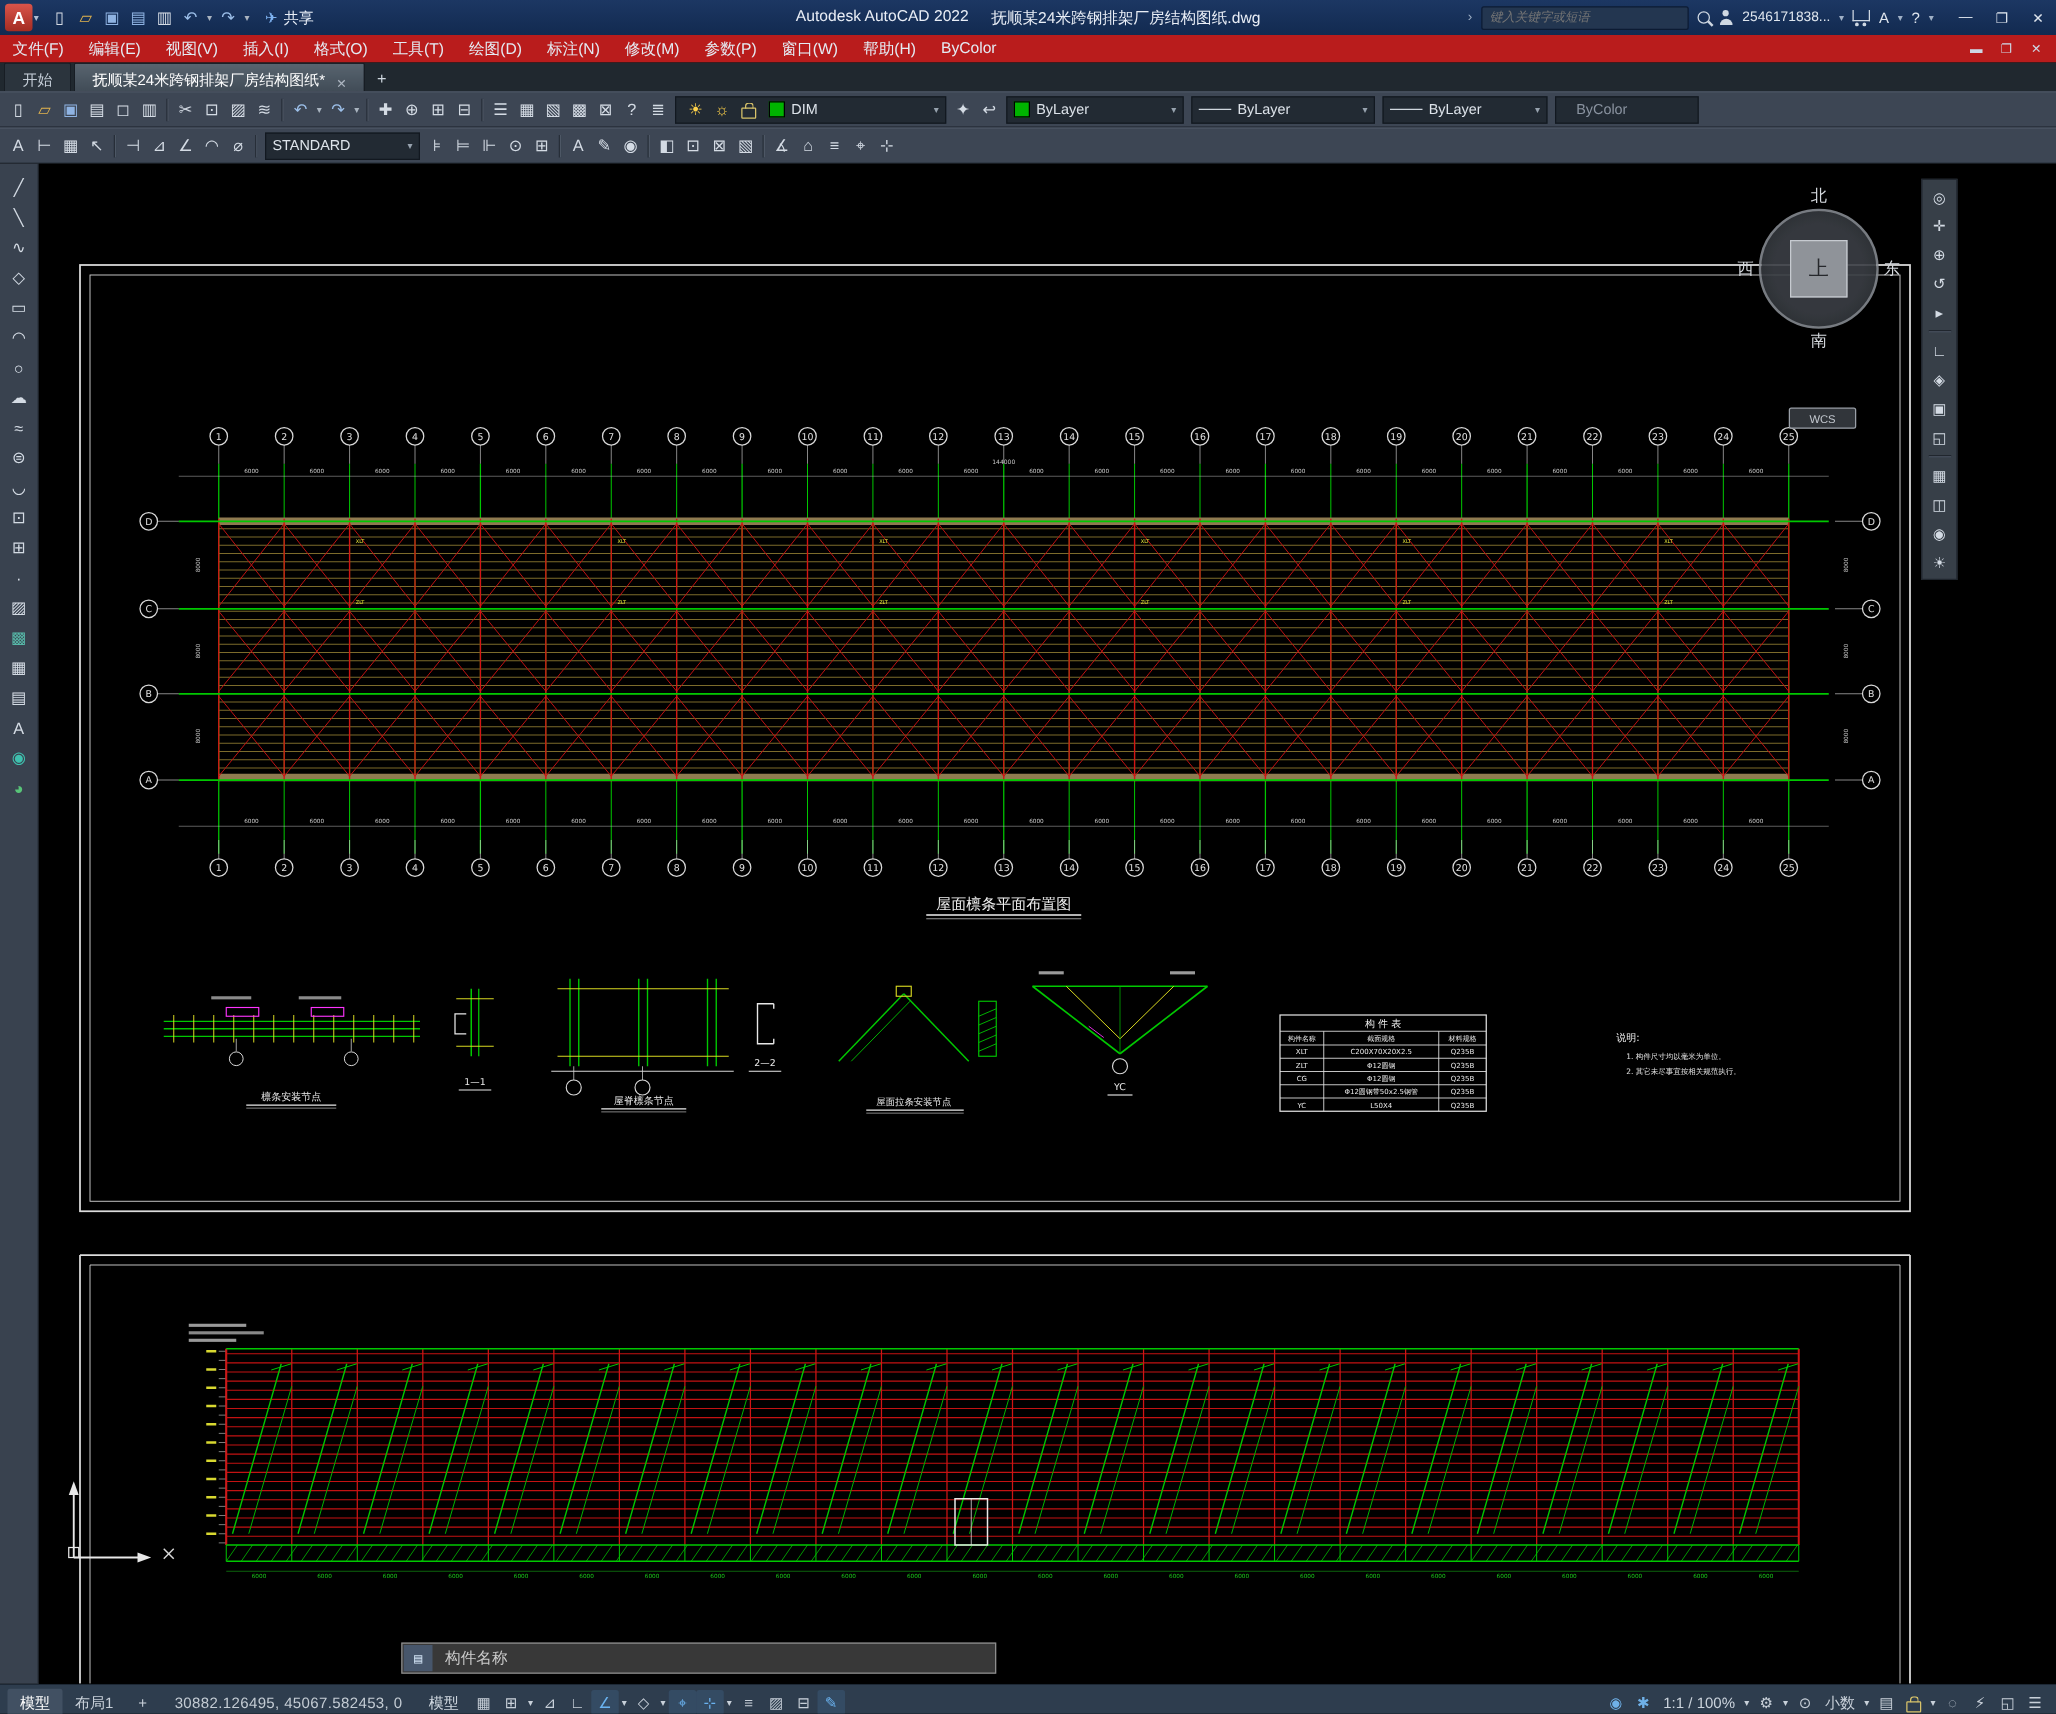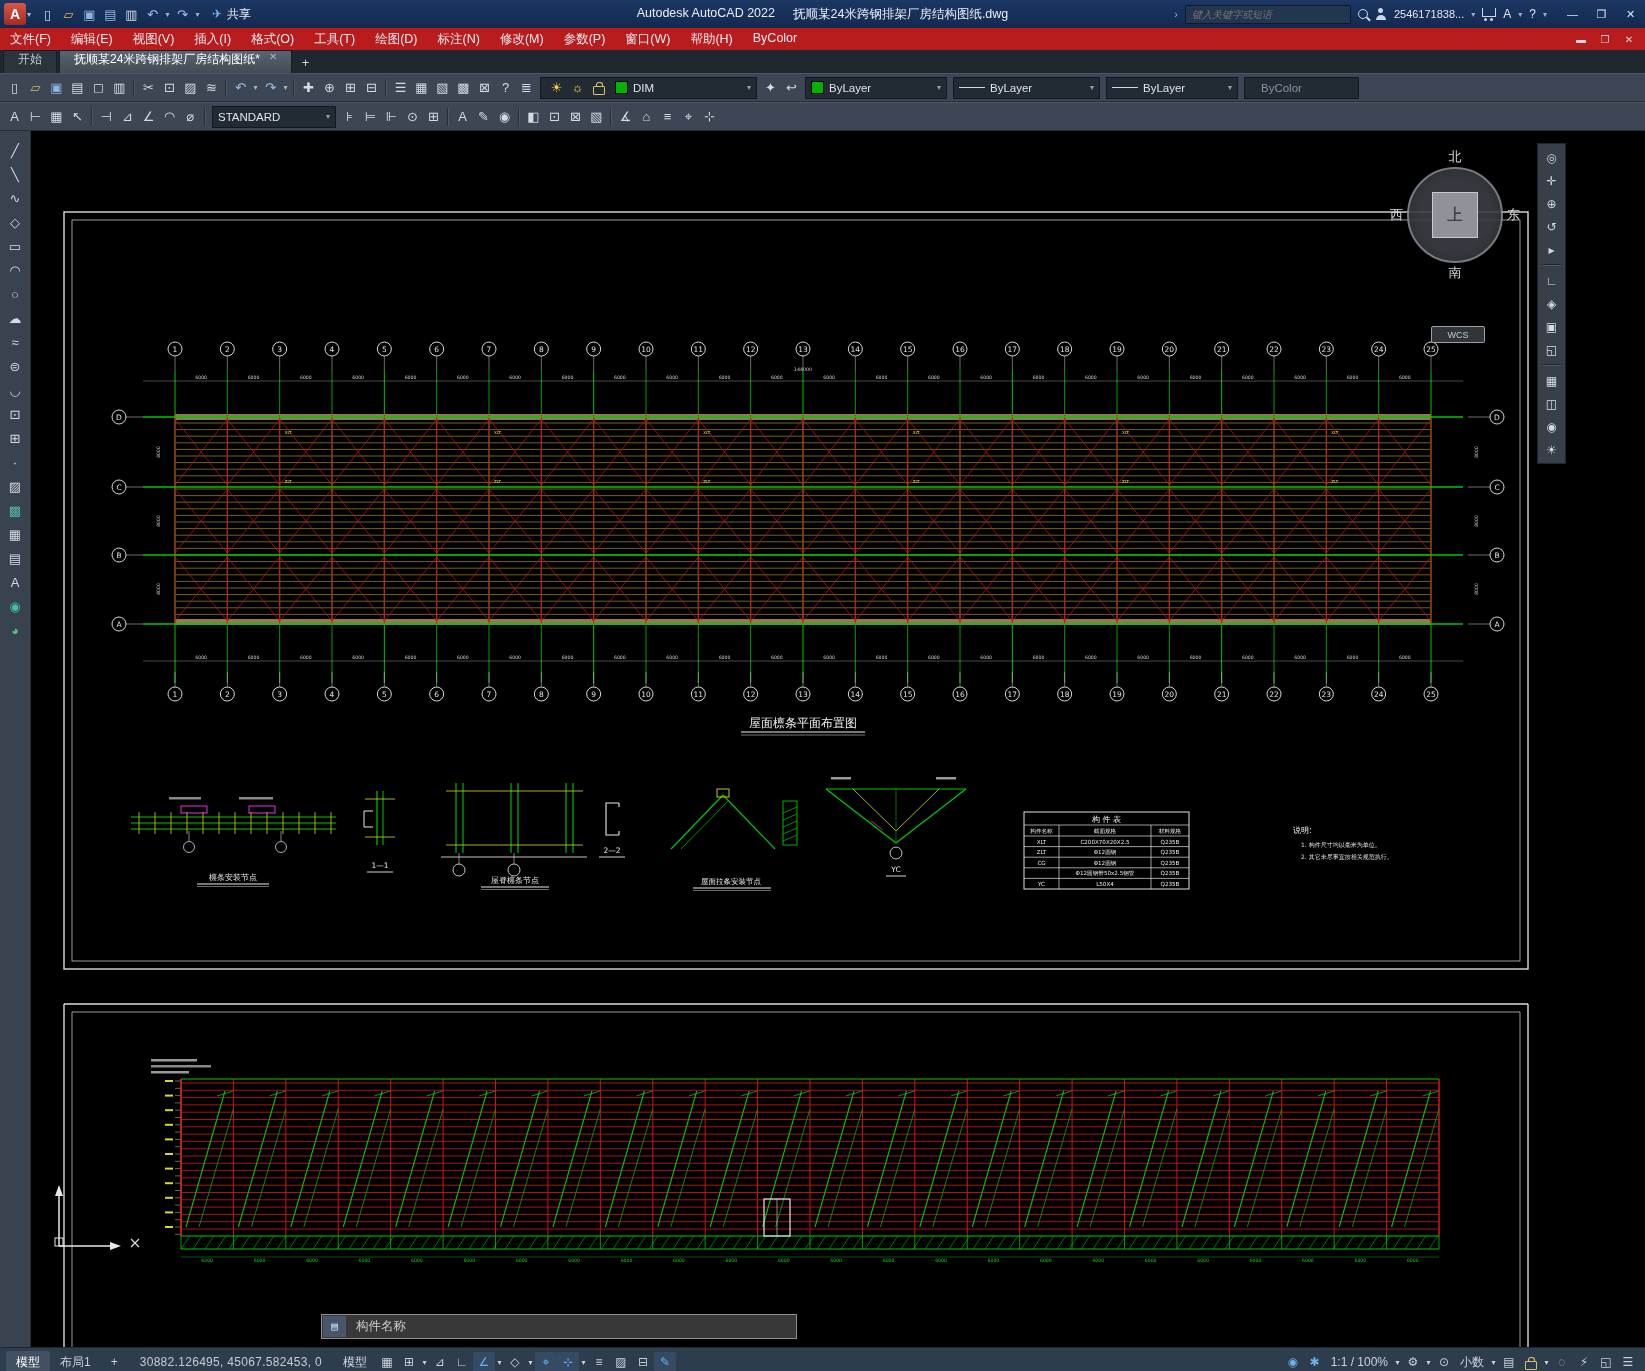--- a/index.html
+++ b/index.html
@@ -31,21 +31,21 @@
   .winctl span{width:29px;display:flex;align-items:center;justify-content:center;color:#dfe6ee;font-size:11px;}
 
   
   .menubar{height:22px;background:#b91c1c;display:flex;align-items:center;color:#e4ebf3;font-size:12.5px;padding-left:0;flex:0 0 auto;}
   .menu-item{padding:0 10px;}
   .menu-right{margin-left:auto;display:flex;margin-right:4px;}
   .menu-right .tbico{color:#cdd7e4;font-size:10px;width:24px;}
 
   
   .tabbar{height:23px;background:#20282f;display:flex;align-items:flex-end;padding-left:3px;flex:0 0 auto;}
-  .tab{height:22px;display:flex;align-items:flex-start;gap:9px;padding:0 14px;font-size:12px;color:#c4cdd7;background:#2b343d;border:1px solid #171d24;border-bottom:none;border-radius:2px 2px 0 0;margin-right:2px;}
+  .tab{height:22px;display:flex;align-items:flex-end;gap:9px;padding:0 14px;font-size:12px;color:#c4cdd7;background:#2b343d;border:1px solid #171d24;border-bottom:none;border-radius:2px 2px 0 0;margin-right:2px;}
   .tab.active{background:linear-gradient(#58646f,#414c57);color:#fff;}
   .tab .x{font-size:10px;color:#aeb7c2;}
   .tab-plus{width:22px;height:22px;display:flex;align-items:center;justify-content:center;color:#cfd8e0;font-size:13px;}
 
   
   .toolbar{height:27px;background:#3d4654;border-top:1px solid #4c5664;border-bottom:1px solid #272e38;display:flex;align-items:center;padding:0 4px;flex:0 0 auto;}
   .ticons{display:flex;align-items:center;}
   .tbico{width:21px;height:21px;display:inline-flex;align-items:center;justify-content:center;font-size:13px;color:#d4dbe4;flex:0 0 auto;}
   .tbico.small{width:9px;font-size:8px;color:#aab4c0;}
   .sep{width:1px;height:18px;background:#272e38;border-right:1px solid #4d5765;margin:0 3px;flex:0 0 auto;}

